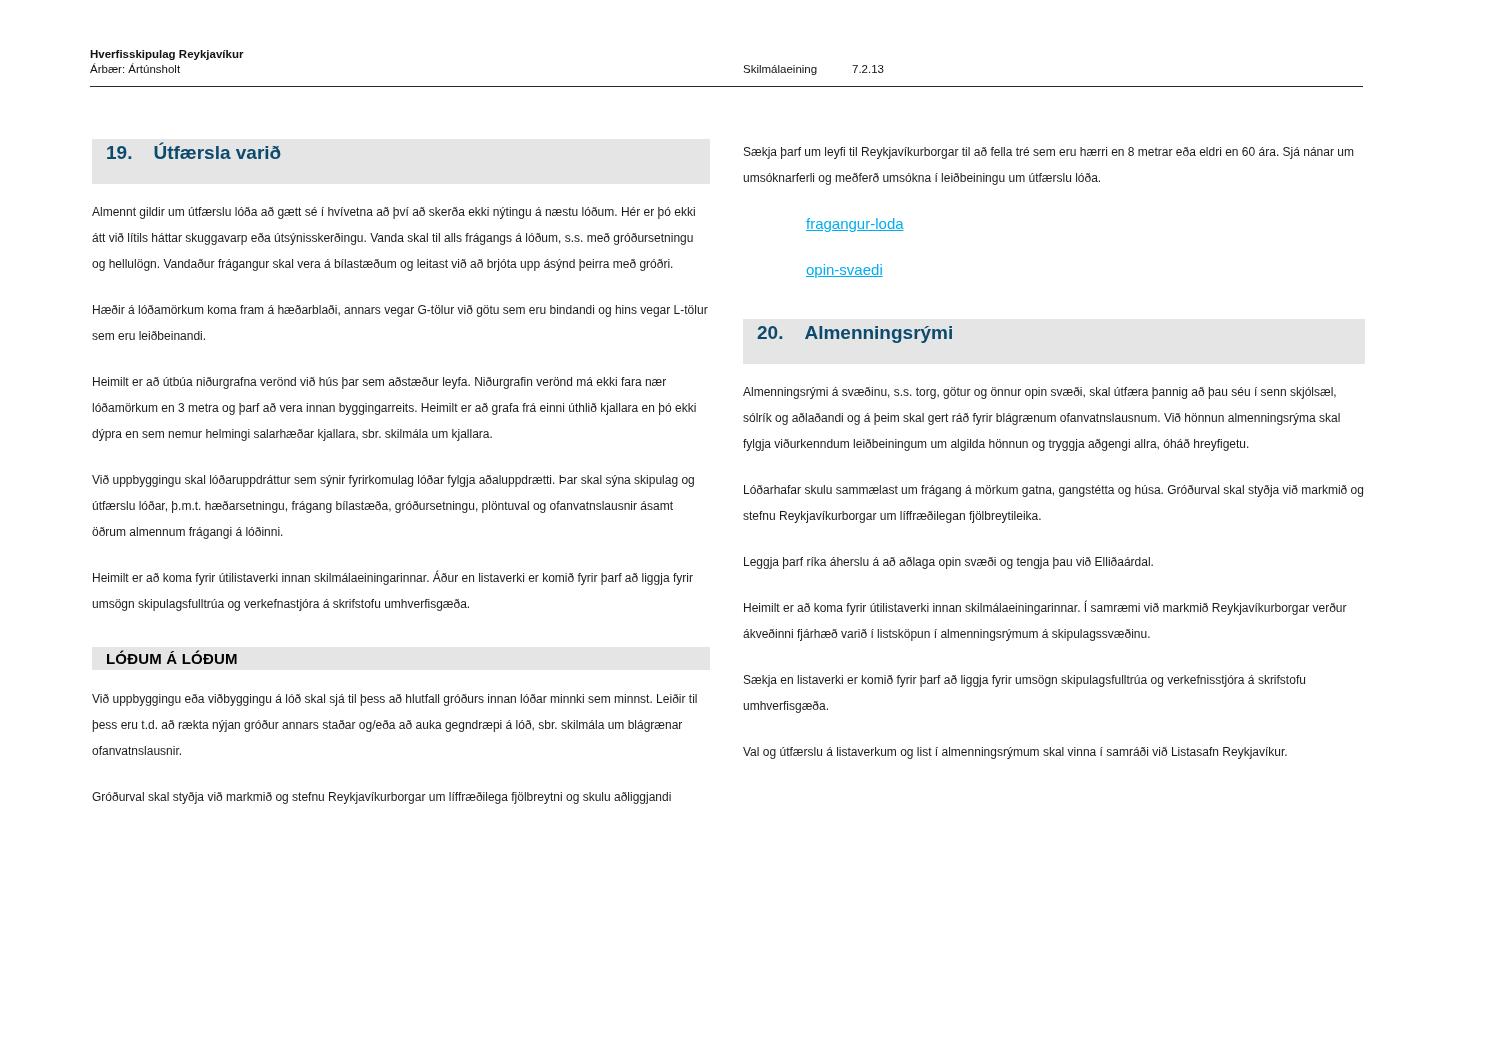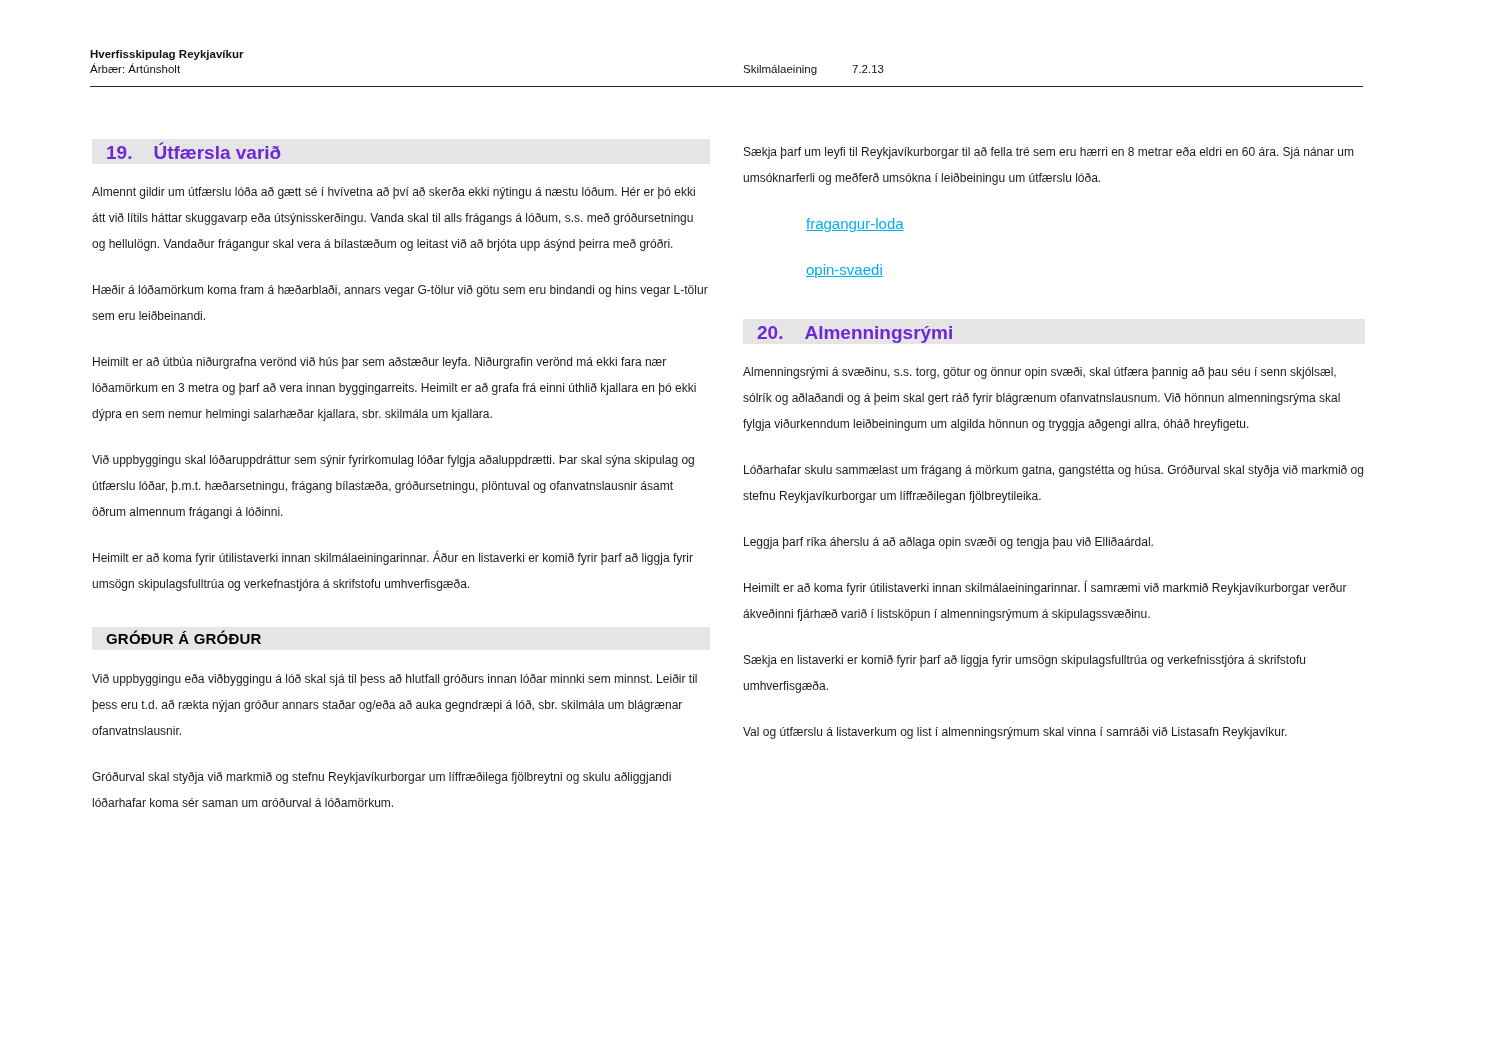--- a/index.html
+++ b/index.html
@@ -15,21 +15,21 @@
   .header-rule { position: absolute; left: 90px; top: 86px; width: 1273px; border: 0; border-top: 1.5px solid #2a2a2a; }
 
   
   .col { position: absolute; top: 139px; }
   .col-left  { left: 92px;  width: 618px; }
   .col-right { left: 743px; width: 622px; }
 
   p.body { font-size: 12px; line-height: 26px; color: var(--text, #1c1c1c); margin: 0 0 20px 0; }
 
   .section-heading { display: flex; align-items: baseline; background: var(--heading-bg, #e5e5e5);
-    font-size: 19px; font-weight: bold; color: #6d28d9; padding: 3px 10px 0 14px; margin: 0 0 15px 0; }
+    font-size: 19px; font-weight: bold; color: #0c4a6e; padding: 3px 10px 20px 14px; margin: 0 0 15px 0; }
   .section-heading .sec-num { margin-right: 21px; }
 
   .sub-heading { background: var(--heading-bg, #e5e5e5); font-size: 15px; font-weight: bold; color: #000;
     padding: 3px 10px 3px 14px; margin: 30px 0 16px 0; letter-spacing: 0.2px; }
 
   .guidelines-label { font-size: 16px; font-weight: bold; color: #000; margin: 4px 0 20px 33px; }
   .link-row { margin: 0 0 20px 63px; line-height: 26px; }
   .doc-link { color: var(--link, #00aeef); text-decoration: underline; font-size: 15px; cursor: pointer; }
   .col-right .section-heading { margin-top: 36px; }
 
@@ -52,21 +52,21 @@
     <h2 class="section-heading">
       <span class="sec-num">19.</span>
       <span class="sec-title">Útfærsla varið</span>
     </h2>
     <p class="body">Almennt gildir um útfærslu lóða að gætt sé í hvívetna að því að skerða ekki nýtingu á næstu lóðum. Hér er þó ekki átt við lítils háttar skuggavarp eða útsýnisskerðingu. Vanda skal til alls frágangs á lóðum, s.s. með gróðursetningu og hellulögn. Vandaður frágangur skal vera á bílastæðum og leitast við að brjóta upp ásýnd þeirra með gróðri.</p>
     <p class="body">Hæðir á lóðamörkum koma fram á hæðarblaði, annars vegar G-tölur við götu sem eru bindandi og hins vegar L-tölur sem eru leiðbeinandi.</p>
     <p class="body">Heimilt er að útbúa niðurgrafna verönd við hús þar sem aðstæður leyfa. Niðurgrafin verönd má ekki fara nær lóðamörkum en 3 metra og þarf að vera innan byggingarreits. Heimilt er að grafa frá einni úthlið kjallara en þó ekki dýpra en sem nemur helmingi salarhæðar kjallara, sbr. skilmála um kjallara.</p>
     <p class="body">Við uppbyggingu skal lóðaruppdráttur sem sýnir fyrirkomulag lóðar fylgja aðaluppdrætti. Þar skal sýna skipulag og útfærslu lóðar, þ.m.t. hæðarsetningu, frágang bílastæða, gróðursetningu, plöntuval og ofanvatnslausnir ásamt öðrum almennum frágangi á lóðinni.</p>
     <p class="body">Heimilt er að koma fyrir útilistaverki innan skilmálaeiningarinnar. Áður en listaverki er komið fyrir þarf að liggja fyrir umsögn skipulagsfulltrúa og verkefnastjóra á skrifstofu umhverfisgæða.</p>
 
-    <h3 class="sub-heading">GRÓÐUR Á GRÓÐUR</h3>
+    <h3 class="sub-heading">LÓÐUM Á LÓÐUM</h3>
     <p class="body">Við uppbyggingu eða viðbyggingu á lóð skal sjá til þess að hlutfall gróðurs innan lóðar minnki sem minnst. Leiðir til þess eru t.d. að rækta nýjan gróður annars staðar og/eða að auka gegndræpi á lóð, sbr. skilmála um blágrænar ofanvatnslausnir.</p>
     <p class="body">Gróðurval skal styðja við markmið og stefnu Reykjavíkurborgar um líffræðilega fjölbreytni og skulu aðliggjandi lóðarhafar koma sér saman um gróðurval á lóðamörkum.</p>
   </section>
 
   <section class="col col-right">
     <p class="body">Sækja þarf um leyfi til Reykjavíkurborgar til að fella tré sem eru hærri en 8 metrar eða eldri en 60 ára. Sjá nánar um umsóknarferli og meðferð umsókna í leiðbeiningu um útfærslu lóða.</p>
 
 
     <div class="link-row">
       <a class="doc-link">fragangur-loda</a>

